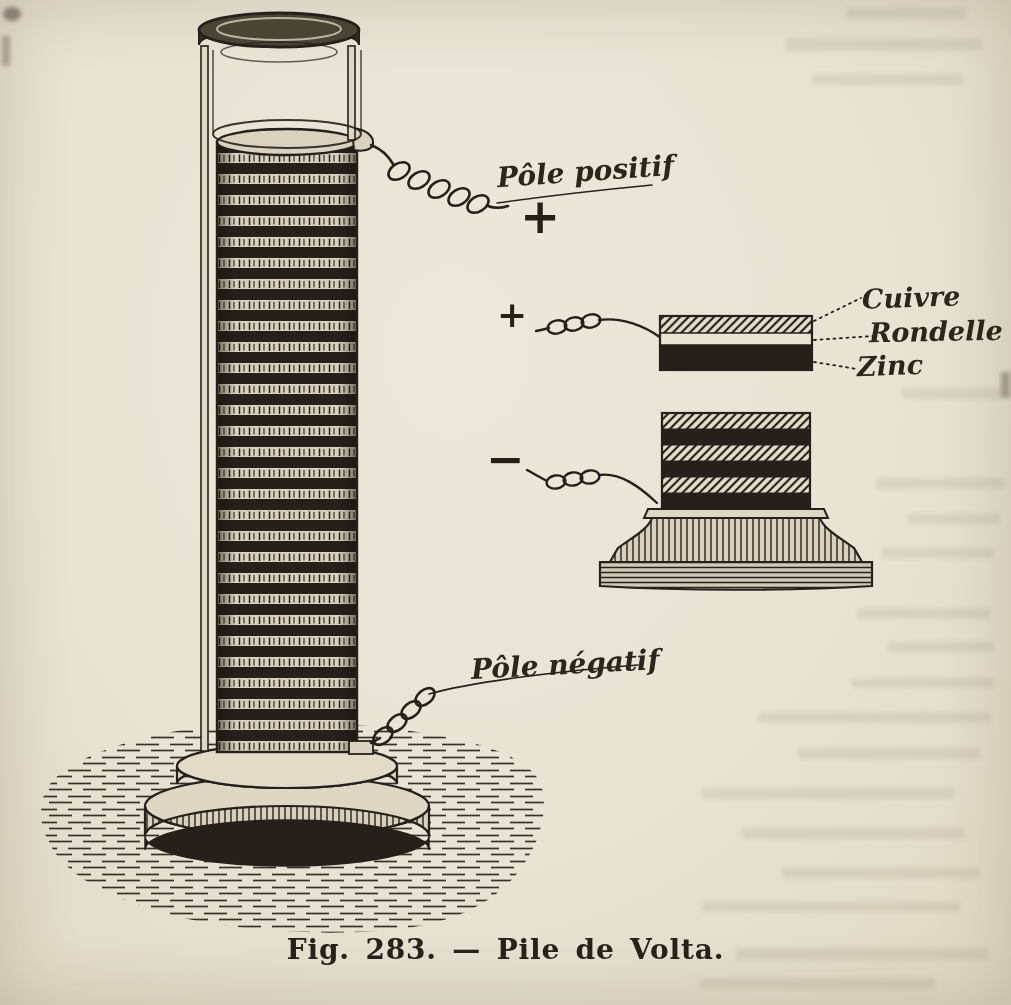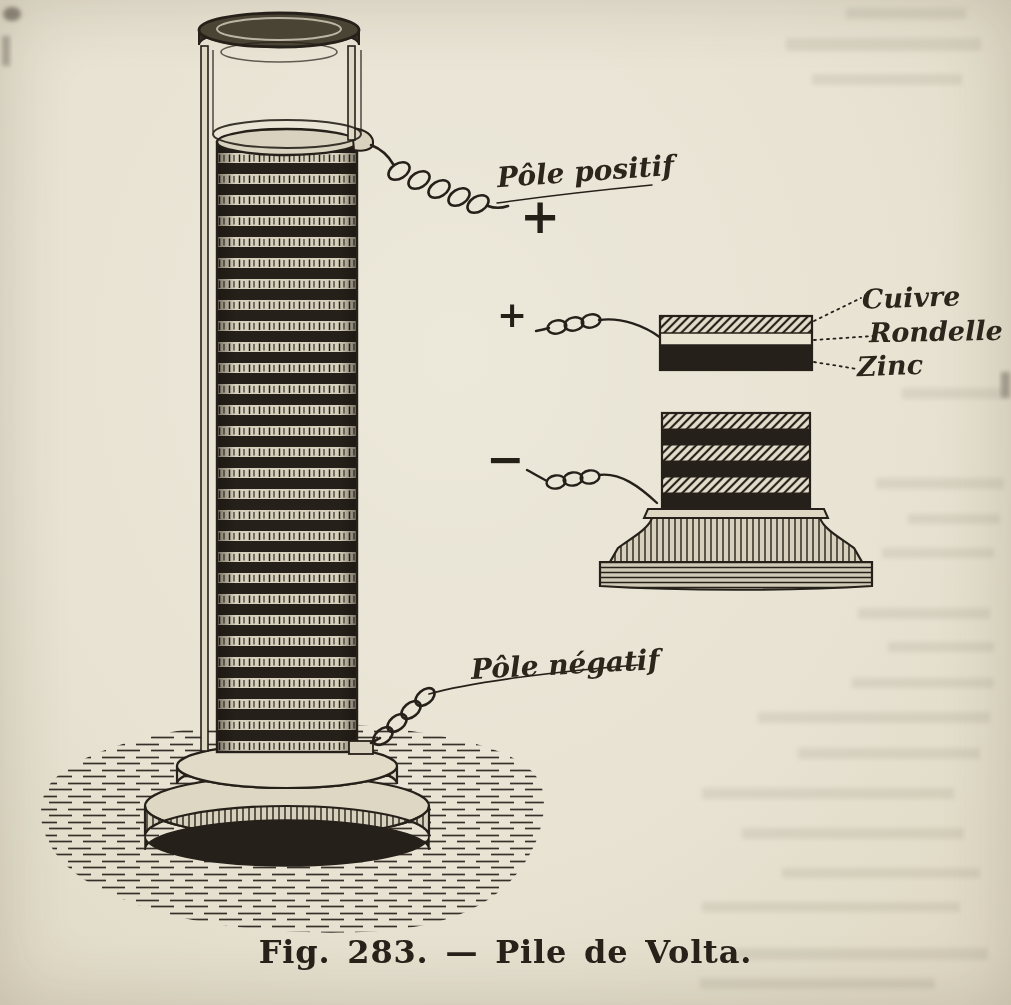--- a/index.html
+++ b/index.html
@@ -25,21 +25,21 @@
     font-weight:700;
     color:#241f17;
     line-height:1;
     white-space:nowrap;
   }
   .caption{
     position:absolute;
     left:0;right:0;
     text-align:center;
     font-weight:700;
-    font-size:32px;
+    font-size:28px;
     color:#27211a;
     letter-spacing:.8px;
     word-spacing:5px;
   }
 </style>
 </head>
 <body>
 
 <div class="page">
 

